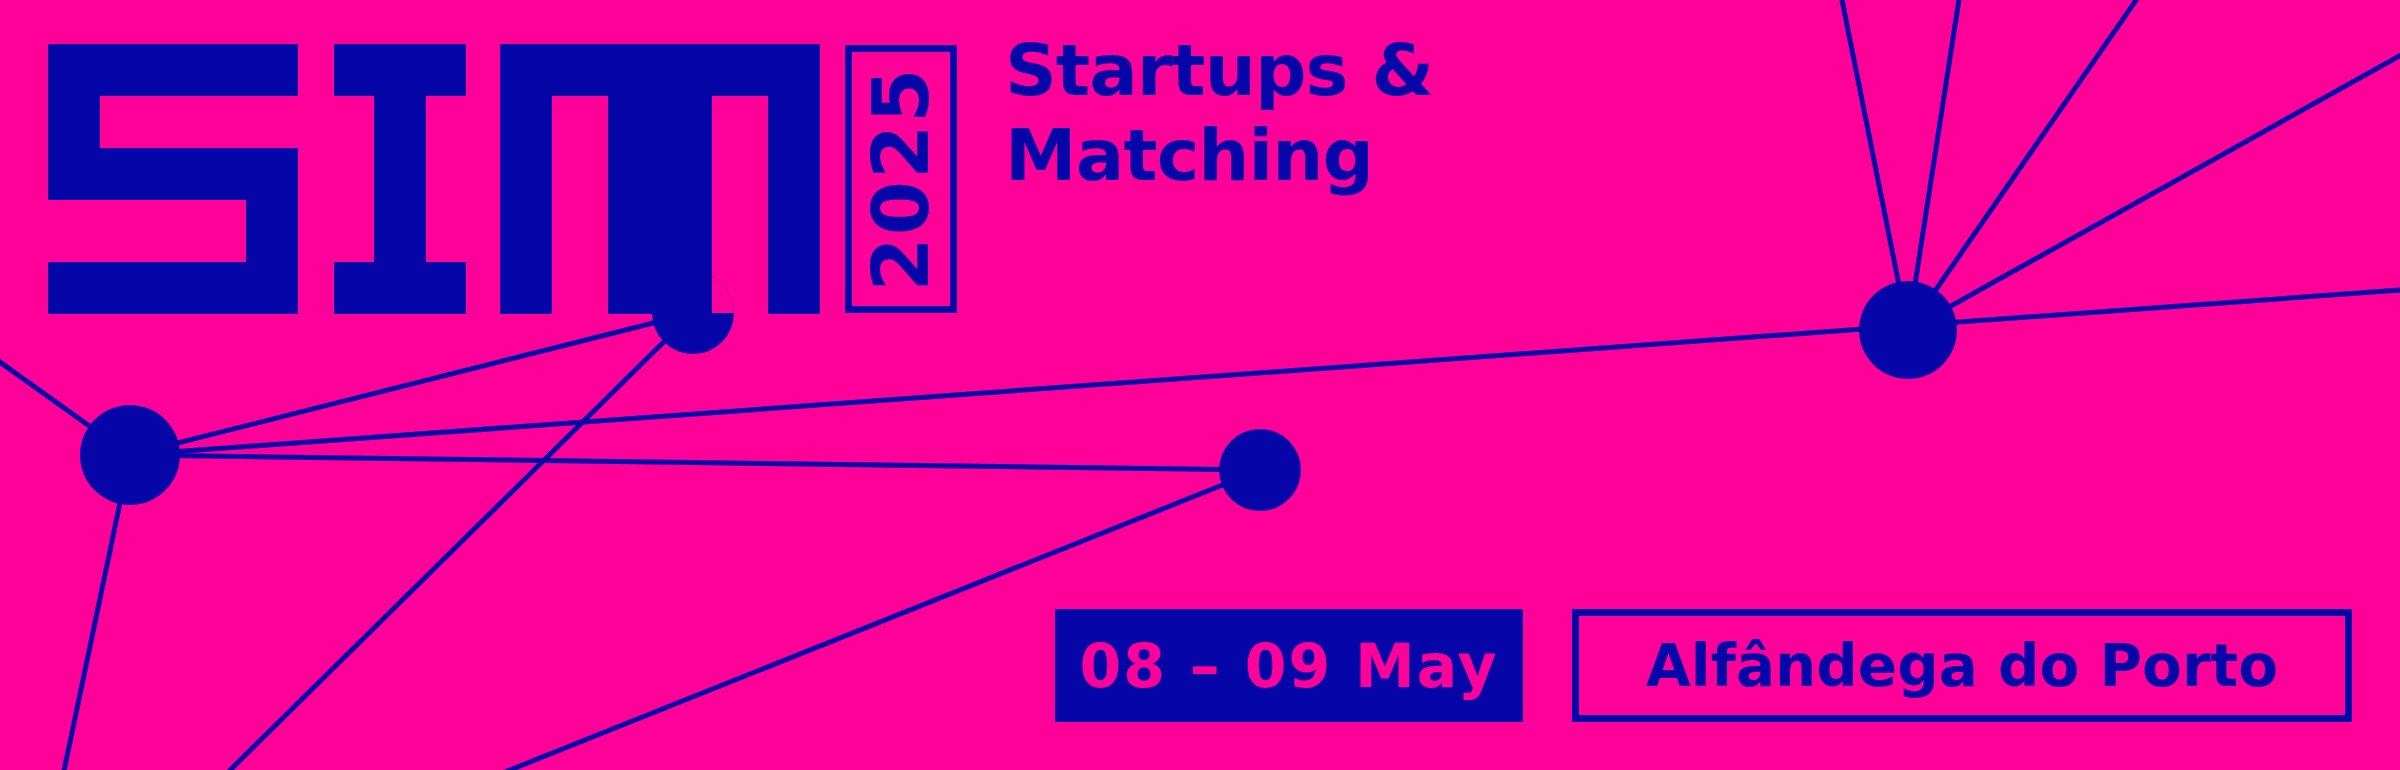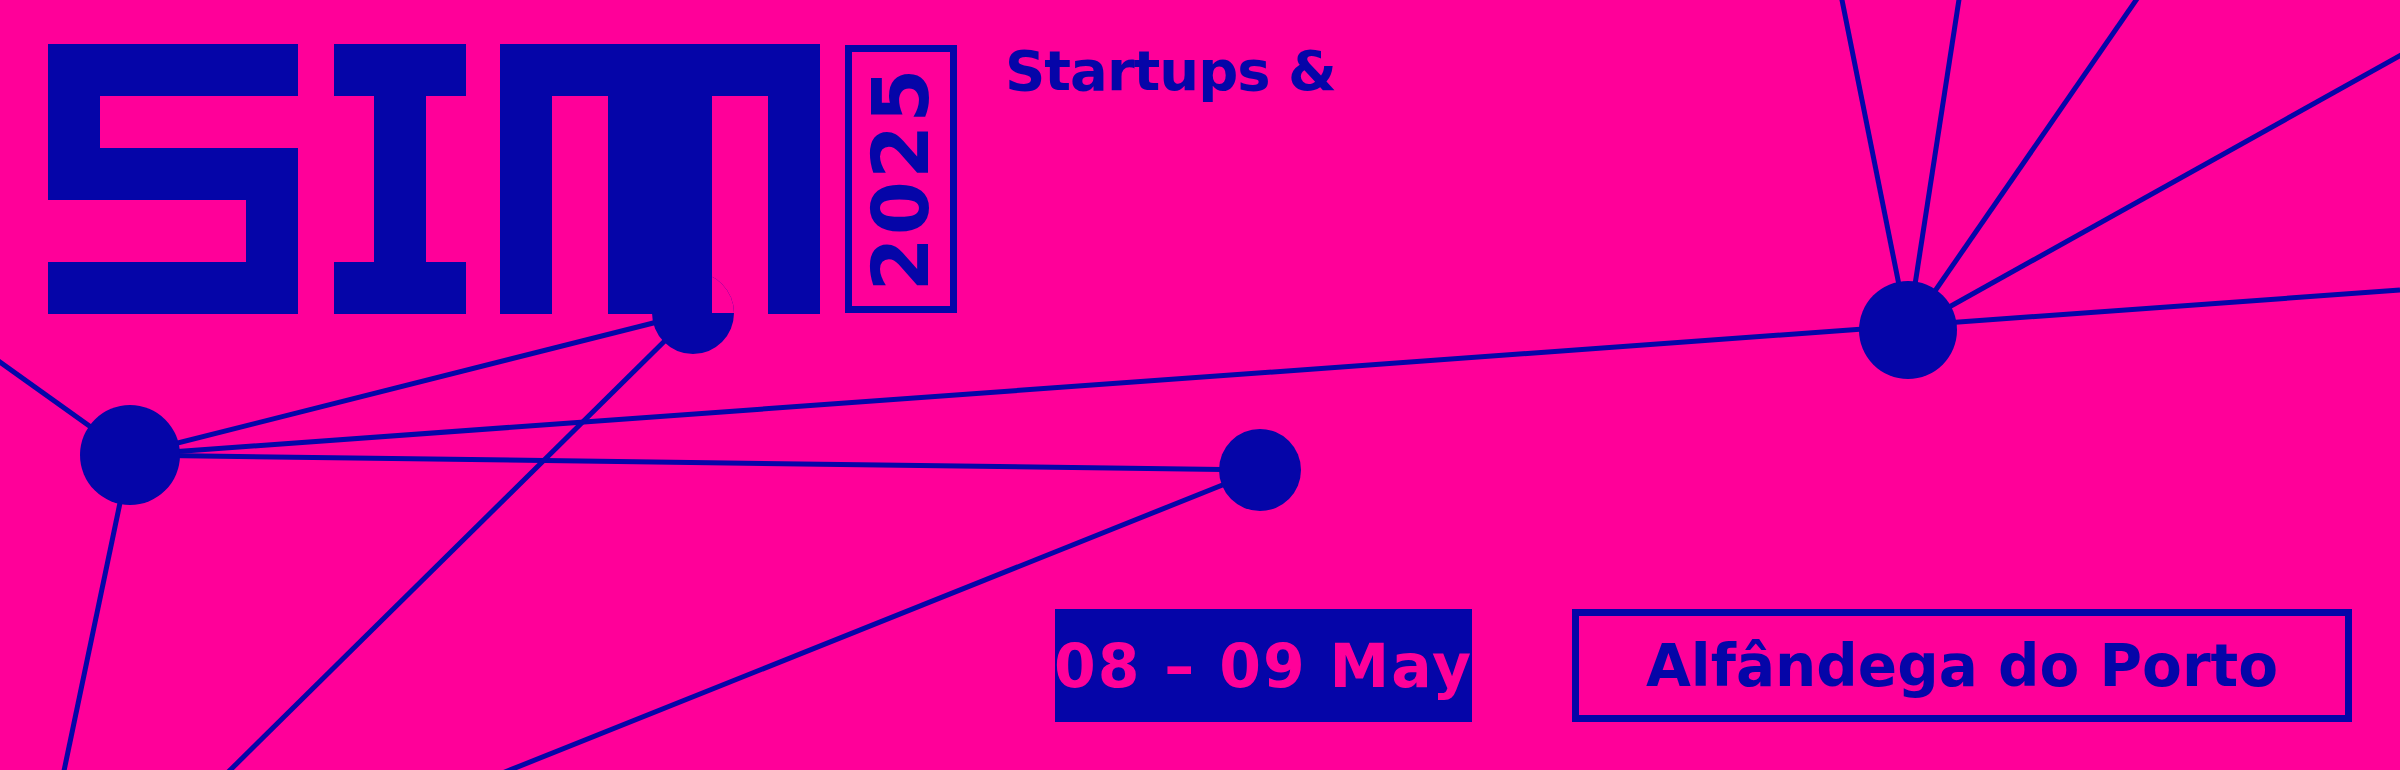--- a/index.html
+++ b/index.html
@@ -37,30 +37,30 @@
     letter-spacing:2px;
     font-family:"DejaVu Sans",sans-serif;
   }
 
   
   #headline{
     position:absolute;left:1005px;top:28px;
     color:#0505a8;
     font-family:"DejaVu Sans",sans-serif;
     font-weight:700;
-    font-size:56px;
+    font-size:72px;
     line-height:85px;
     letter-spacing:-1px;
   }
   #headline .ln{display:block;white-space:nowrap;}
 
   
   #datepill{
     position:absolute;left:1055px;top:609px;
-    width:417px;height:113px;
+    width:468px;height:113px;
     background:#0505a8;
     display:flex;align-items:center;justify-content:center;
   }
   #datepill .txt{
     color:#ff0099;
     font-family:"DejaVu Sans",sans-serif;
     font-weight:700;
     font-size:60px;
     letter-spacing:2px;
     white-space:nowrap;
@@ -140,20 +140,21 @@
       </g>
     </svg>
   </div>
 
   <div id="yearbox">
     <span class="yr">2025</span>
   </div>
 
   <div id="headline">
     <span class="ln">Startups &amp;</span>
+    <span class="ln">Matching</span>
   </div>
 
   <div id="datepill">
     <span class="txt">08 – 09 May</span>
   </div>
 
   <div id="venuebox">
     <span class="txt">Alfândega do Porto</span>
   </div>
 

